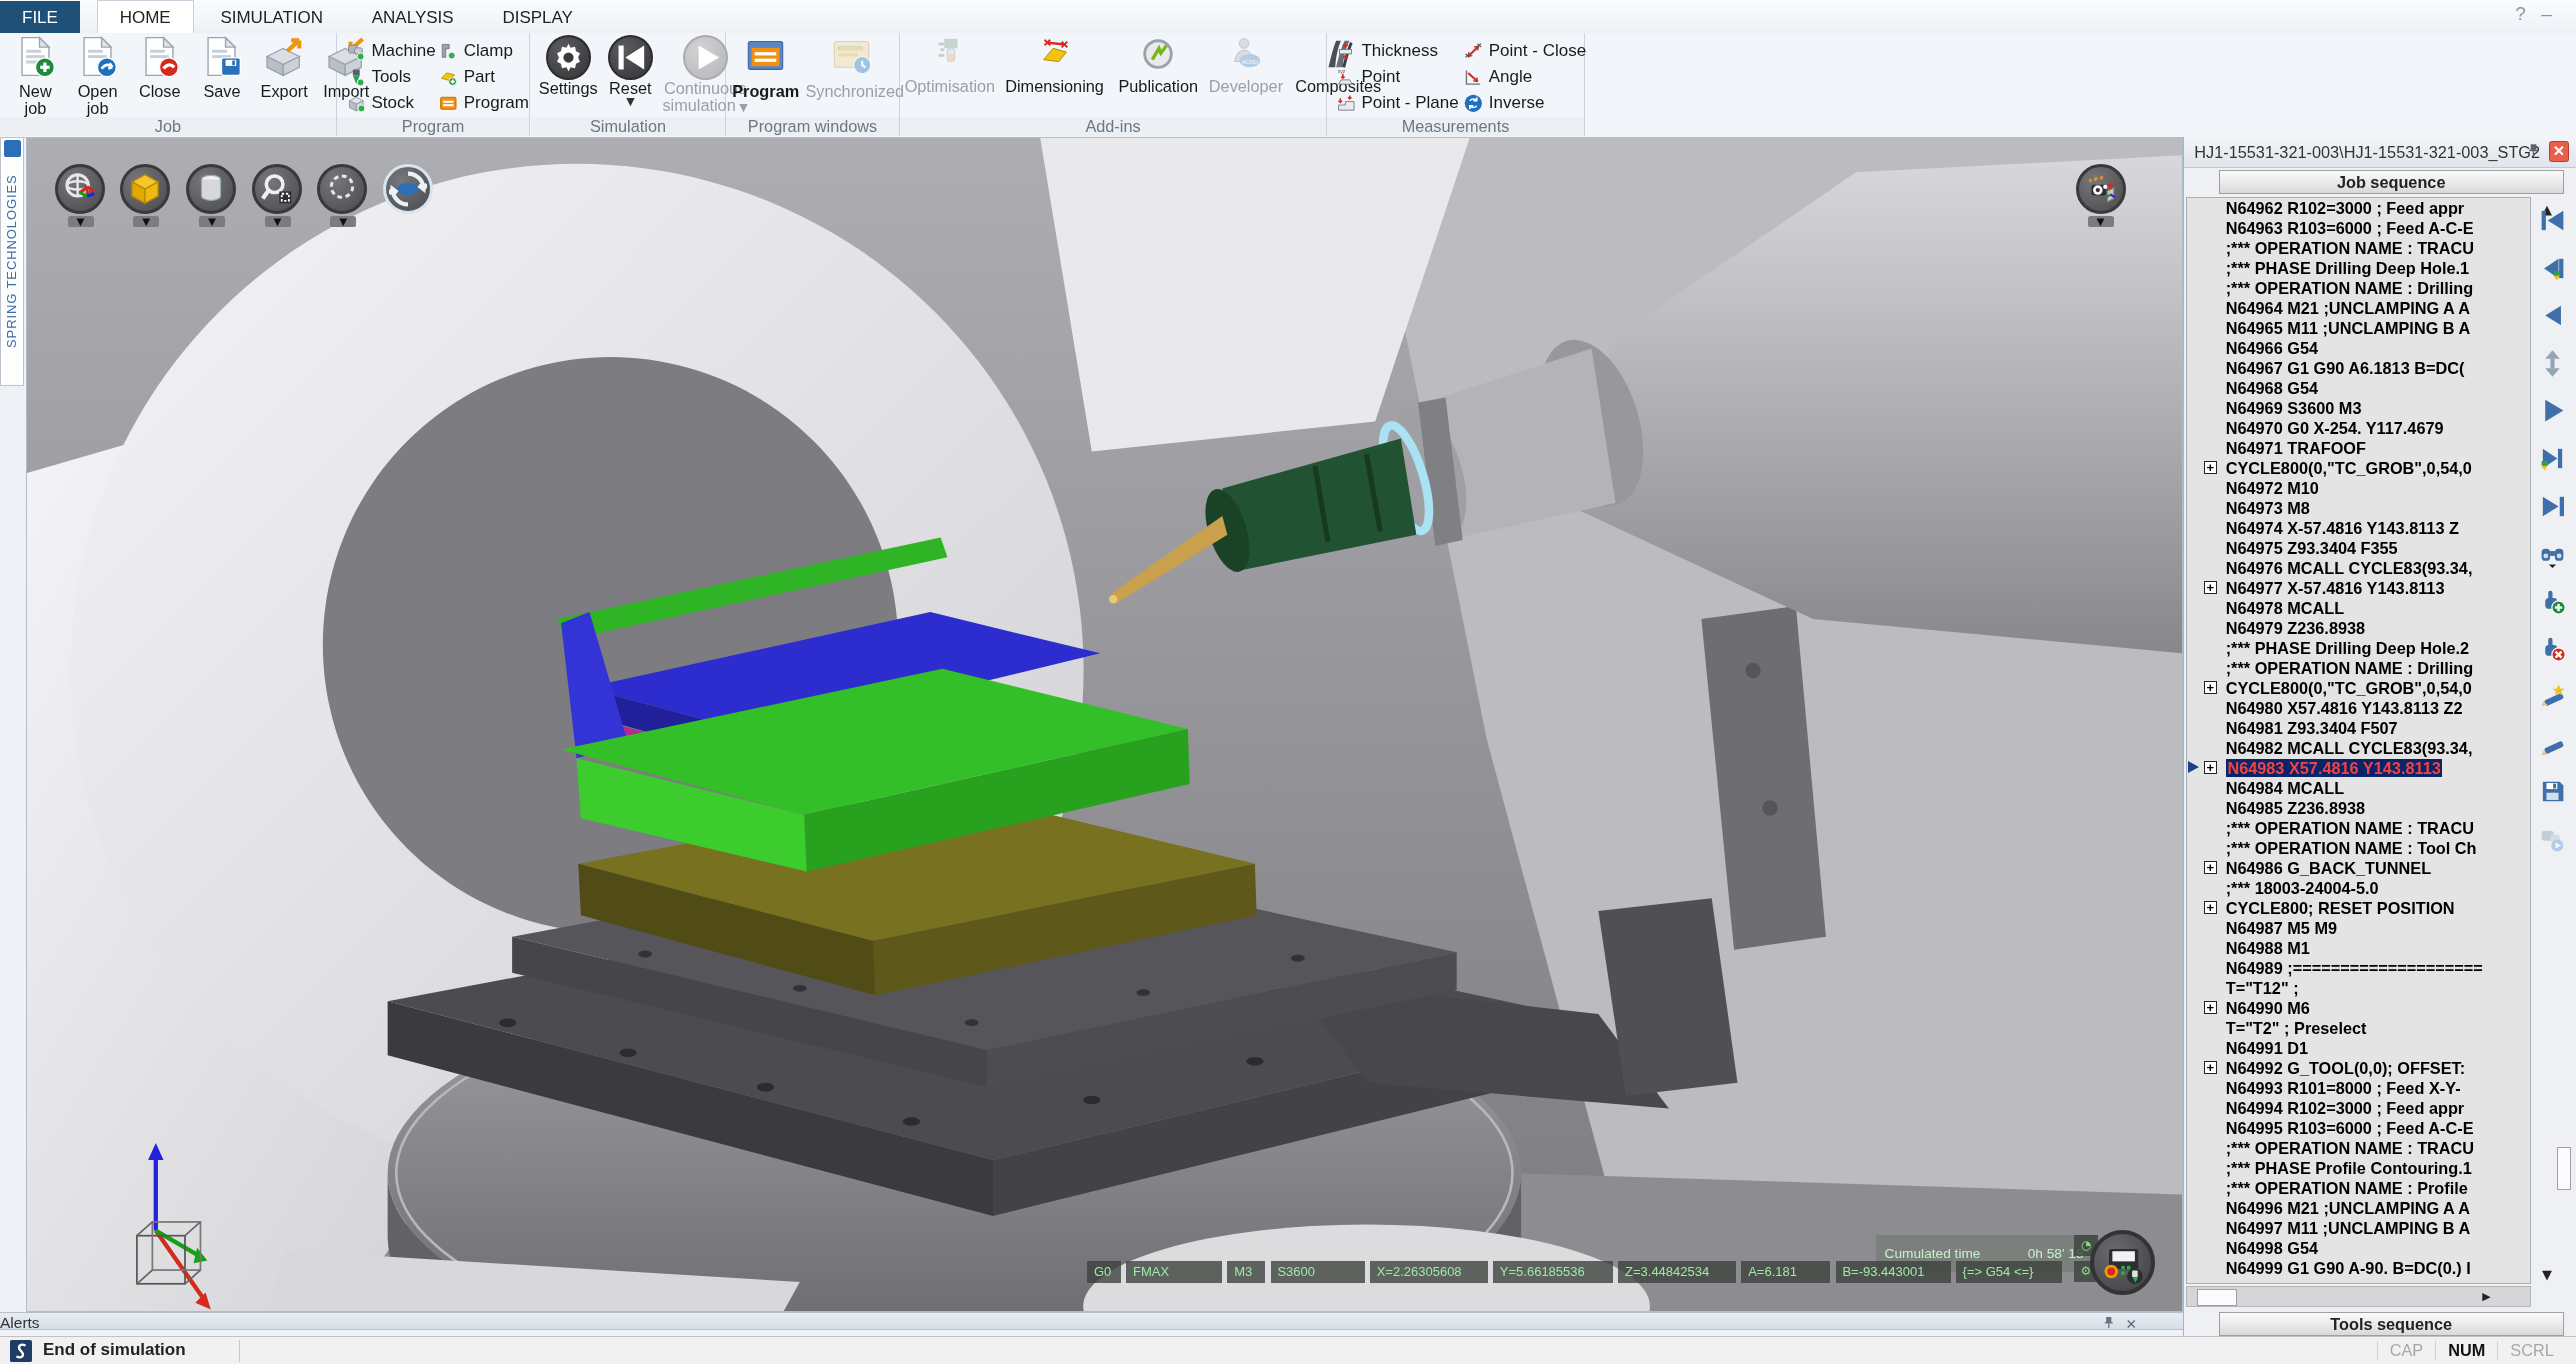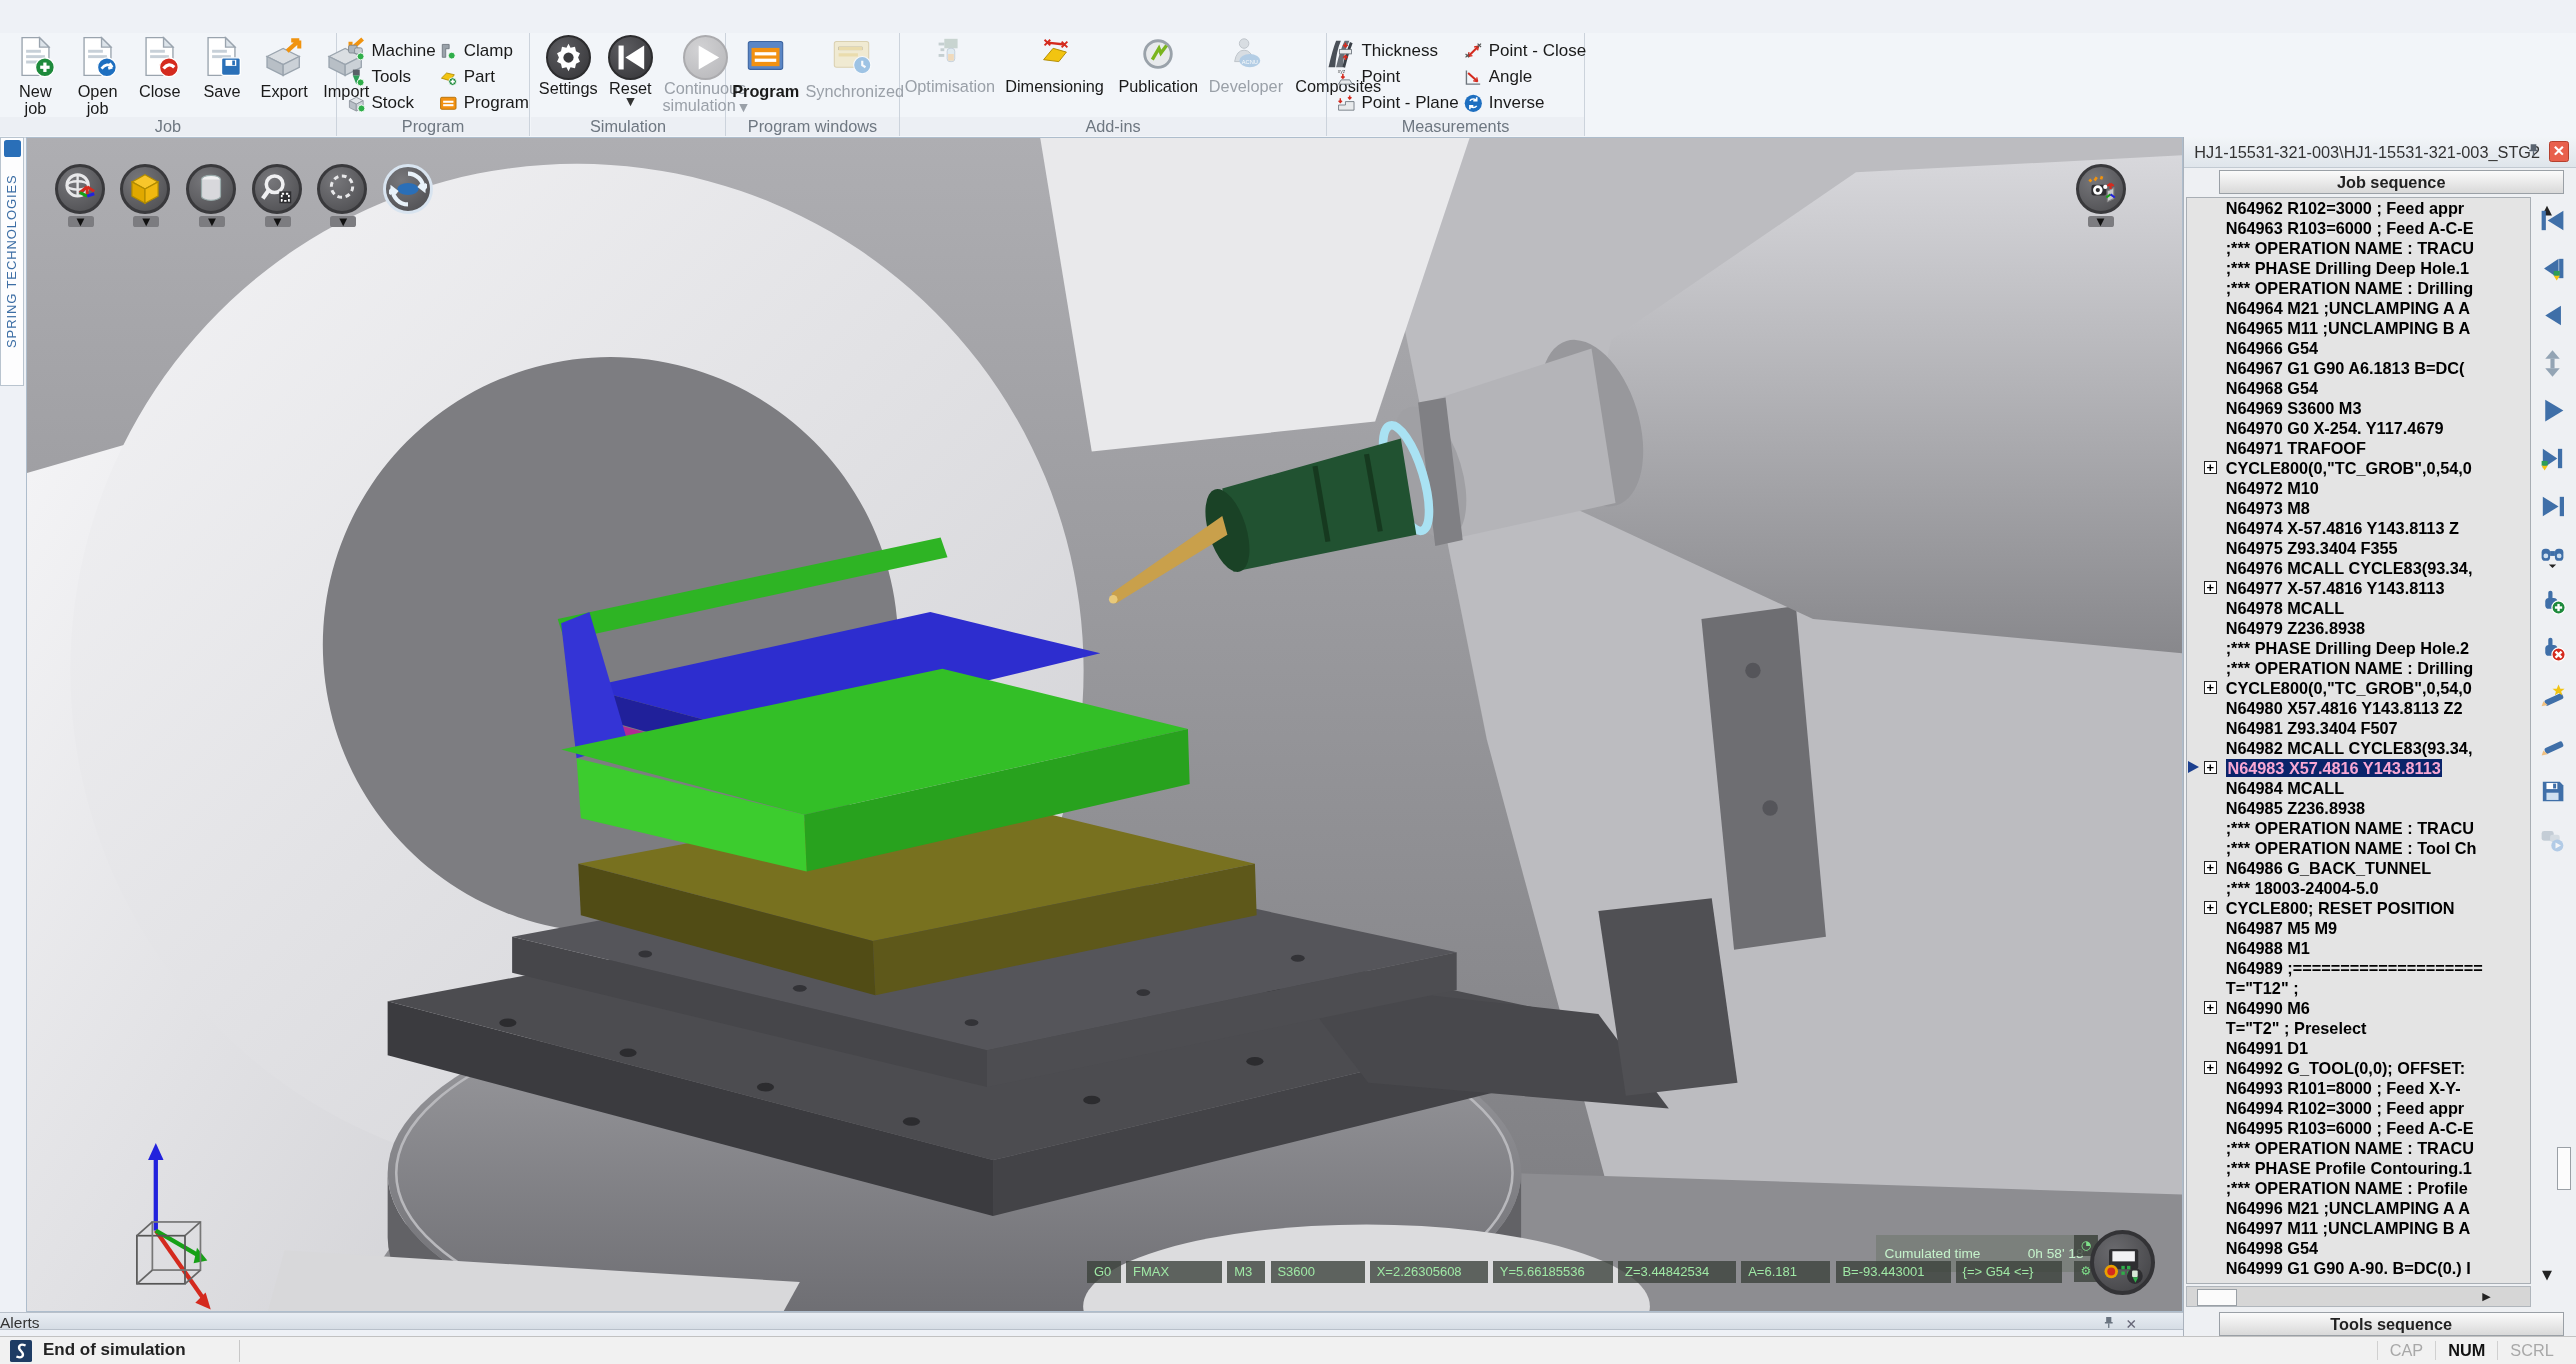--- a/index.html
+++ b/index.html
@@ -68,21 +68,21 @@
           color:#fff;font-weight:bold;text-align:center;line-height:19px;font-size:14.6px;box-sizing:border-box;border-radius:2.6px;}
   .seqbtn{position:absolute;left:1.7px;width:345px;height:24px;background:linear-gradient(#fbfbfb,#d9d9d9);
           border:0.9px solid #9aa0a6;box-sizing:border-box;text-align:center;line-height:22px;
           font-size:16.3px;font-weight:bold;color:#222;margin-left:33px;}
   .glist{position:absolute;left:1.7px;top:60px;width:345px;height:1087px;background:#e4e4e4;
          border:0.9px solid #a8aeb4;box-sizing:border-box;overflow:hidden;}
   .gline{height:20px;line-height:20px;white-space:nowrap;padding-left:39px;position:relative;
          font-size:16.3px;font-weight:bold;color:#000;overflow:hidden;}
   .gexp{position:absolute;left:17px;top:3px;width:13px;height:13px;border:1.4px solid #222;background:#fff;
         line-height:11px;text-align:center;font-size:13px;font-weight:bold;box-sizing:border-box;}
-  .gsel{background:#0a246a;color:#f9a8d4;padding:0 1.7px;}
+  .gsel{background:#0a246a;color:#ef4444;padding:0 1.7px;}
   .gmark{position:absolute;left:0.9px;top:3.4px;width:0;height:0;border-left:11px solid #1b3f8f;
          border-top:6.9px solid transparent;border-bottom:6.9px solid transparent;}
   .scrgl{position:absolute;right:24px;font-family:"DejaVu Sans",sans-serif;font-size:13px;color:#222;}
   .vthumb{position:absolute;right:5.2px;top:1010px;width:12px;height:41px;background:#fcfcfc;border:0.9px solid #9aa0a6;}
   .hscroll{position:absolute;left:1.7px;top:1149px;width:345px;height:20.6px;background:#d6d6d6;border:0.9px solid #b0b6bc;box-sizing:border-box;}
   .hthumb{position:absolute;left:10.3px;top:1.7px;width:38px;height:15.5px;background:#fbfbfb;border:0.9px solid #9aa0a6;}
   .harrow{position:absolute;right:39px;top:2.6px;font-family:"DejaVu Sans",sans-serif;font-size:11px;color:#222;}
   .toolsseq{top:1175px;}
   .ptoolbar{position:absolute;right:1.7px;top:67px;width:43px;display:flex;flex-direction:column;
             gap:14.6px;align-items:center;}
@@ -98,20 +98,30 @@
   .stdiv{position:absolute;top:2.6px;width:0.9px;height:22px;background:#c8c8c8;}
   .locks{position:absolute;right:10.3px;top:4.3px;display:flex;gap:0;font-size:16.3px;}
   .lock{padding:0 12px;border-left:0.9px solid #d0d0d0;color:#a8a8a8;}
   .lock.on{color:#111;font-weight:bold;}
 </style>
 </head>
 <body>
 
 <div class="app">
 
+  <div class="tabbar">
+    <div class="tab tab-file">FILE</div>
+    <div class="tab tab-active">HOME</div>
+    <div class="tab">SIMULATION</div>
+    <div class="tab">ANALYSIS</div>
+    <div class="tab">DISPLAY</div>
+    <div class="winbtns">
+      <span>?</span><span>–</span>
+    </div>
+  </div>
 
   <div class="ribbon">
 
     <div class="rgroup" style="left:0;width:337px;">
       <div class="bigbtns">
         <div class="bb">
           <svg viewBox="0 0 32 32">
               <path d="M6,2 h13 l7,7 v21 h-20 z" fill="#fff" stroke="#9aa4ae"></path>
               <path d="M19,2 l7,7 h-7 z" fill="#dde4ea" stroke="#9aa4ae"></path>
               <rect x="9" y="11" width="11" height="2.2" fill="#c7d0d8"></rect>

